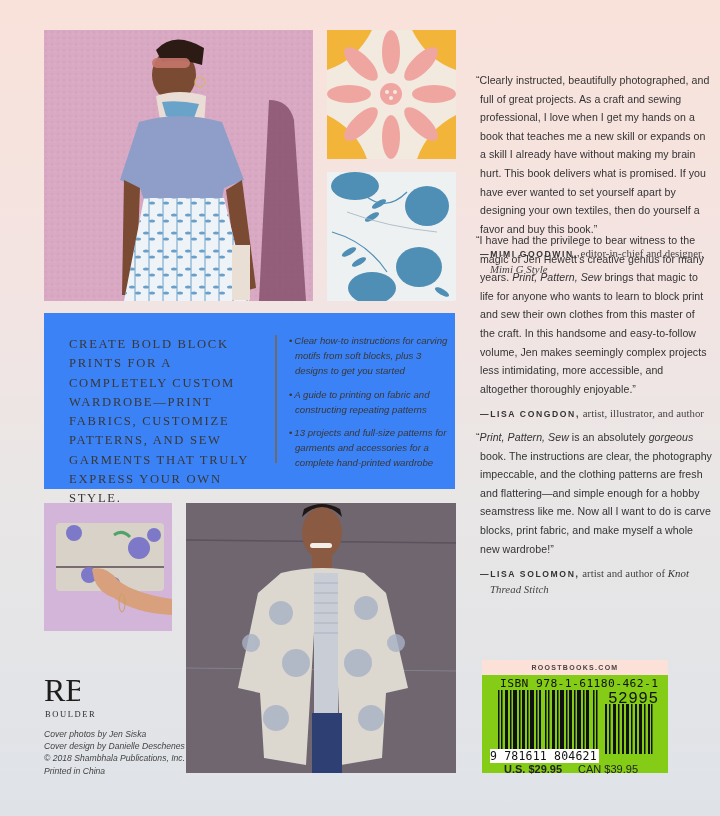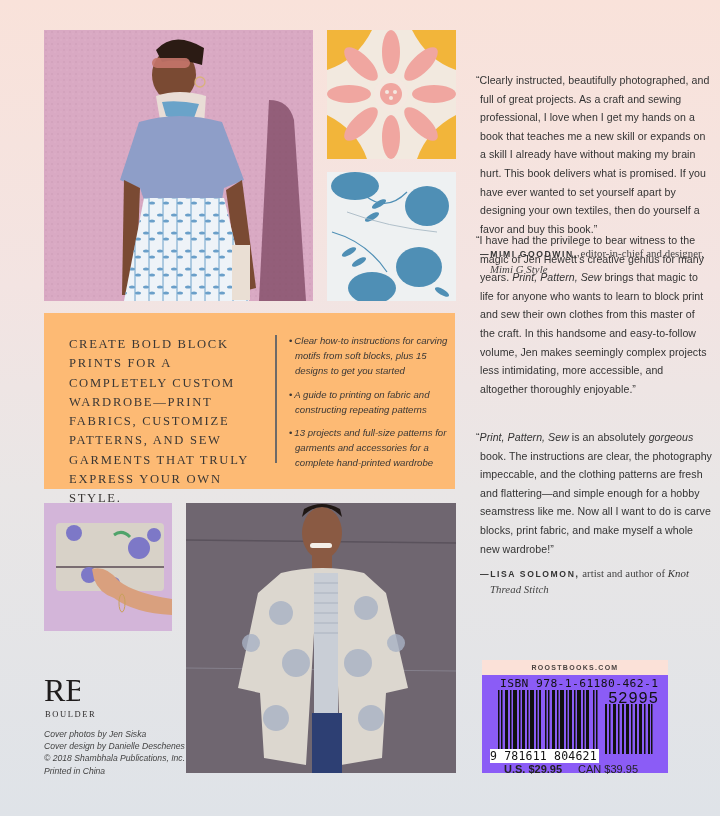--- a/index.html
+++ b/index.html
@@ -17,35 +17,35 @@
   .quote p { margin:0; }
   .quote .first { text-indent:-4px; }
   .attr { margin-top:8px; font-size:10px; line-height:15px; padding-left:0; }
   .attr .name { font-weight:bold; letter-spacing:1.6px; font-size:8.6px; }
   .attr .role { font-family:"Liberation Serif", serif; font-size:10.8px; color:#444; }
   .attr .ital { font-family:"Liberation Serif", serif; font-style:italic; font-size:10.8px; color:#444; padding-left:10px; display:block; }
   .attr .ital-inline { font-family:"Liberation Serif", serif; font-style:italic; font-size:10.8px; }
   em { font-style:italic; }
 
   
-  .panel { left:44px; top:313px; width:411px; height:176px; background:#fdba74; }
+  .panel { left:44px; top:313px; width:411px; height:176px; background:#3b82f6; }
   .headline { position:absolute; left:25px; top:22px; width:200px; font-family:"Liberation Serif", serif; font-size:12.6px; line-height:19.3px; letter-spacing:1.7px; color:#3a3735; text-transform:uppercase; }
   .divider { position:absolute; left:231px; top:22px; width:2px; height:128px; background:#6d6a68; }
   .bullets { position:absolute; left:245px; top:20px; width:165px; margin:0; padding:0; list-style:none; }
   .bullets li { font-size:9.6px; line-height:15.2px; font-style:italic; color:#3a3735; margin-bottom:8px; padding-left:6px; text-indent:-6px; }
   .bullets li::before { content:"\2022"; margin-right:2px; font-style:normal; }
 
   
   .logo { left:44px; top:671px; width:36px; height:36px; }
   .logo-text { left:45px; top:709px; font-family:"Liberation Serif", serif; font-size:8.5px; letter-spacing:1.6px; color:#2f2c2c; }
   .credits { left:44px; top:728px; font-size:8.6px; line-height:12.2px; color:#444; }
   .credits div { white-space:nowrap;font-style:italic; }
 
   
-  .barcode-box { left:482px; top:660px; width:186px; height:113px; background:#8b5cf6; }
+  .barcode-box { left:482px; top:660px; width:186px; height:113px; background:#84cc16; }
   .barcode-head { position:absolute; left:0; top:0; width:186px; height:15px; background:#fbe1d8; font-size:7px; letter-spacing:1.3px; text-align:center; line-height:15px; font-weight:bold; color:#4a4240; }
   .isbn { position:absolute; left:18px; top:17px; font-family:"DejaVu Sans Mono", monospace; font-size:11.3px; letter-spacing:0.4px; color:#111; white-space:nowrap; }
   .addon { position:absolute; left:126px; top:30px; font-family:Liberation Mono, monospace; font-size:16px; color:#111; letter-spacing:0.5px; }
   .ean { position:absolute; left:8px; top:89px; font-family:"DejaVu Sans Mono", monospace; font-size:11.5px; color:#111; letter-spacing:0.2px; background:#fff; padding-right:2px; }
   .prices { position:absolute; left:22px; top:103px; font-size:11px; color:#222; white-space:nowrap; }
   .prices .us { font-weight:bold; margin-right:16px; }
   .bars-main { position:absolute; left:16px; top:30px; width:100px; height:66px; }
   .bars-add { position:absolute; left:123px; top:44px; width:48px; height:50px; }
 </style>
 </head>
@@ -137,35 +137,38 @@
 <div class="quote" style="top:23px;margin-top:48px;">
   <p class="first">“Clearly instructed, beautifully photographed, and full of great projects. As a craft and sewing professional, I love when I get my hands on a book that teaches me a new skill or expands on a skill I already have without making my brain hurt. This book delivers what is promised. If you have ever wanted to set yourself apart by designing your own textiles, then do yourself a favor and buy this book.”</p>
   <div class="attr">
     <span class="name">—MIMI GOODWIN,</span><span class="role"> editor-in-chief and designer,</span>
     <span class="ital">Mimi G Style</span>
   </div>
 </div>
 
 <div class="quote" style="top:231px;">
   <p class="first"><span>“I have had the privilege to bear witness to the magic of Jen Hewett’s creative genius for many years. </span><em>Print, Pattern, Sew</em><span> brings that magic to life for anyone who wants to learn to block print and sew their own clothes from this master of the craft. In this handsome and easy-to-follow volume, Jen makes seemingly complex projects less intimidating, more accessible, and altogether thoroughly enjoyable.”</span></p>
+  <div class="attr">
+    <span class="name">—LISA CONGDON,</span><span class="role"> artist, illustrator, and author</span>
+  </div>
 </div>
 
 <div class="quote" style="top:428px;">
   <p class="first"><span>“</span><em>Print, Pattern, Sew</em><span> is an absolutely </span><em>gorgeous</em><span> book. The instructions are clear, the photography impeccable, and the clothing patterns are fresh and flattering—and simple enough for a hobby seamstress like me. Now all I want to do is carve blocks, print fabric, and make myself a whole new wardrobe!”</span></p>
   <div class="attr">
     <span class="name">—LISA SOLOMON,</span><span class="role"> artist and author of </span><span class="ital-inline">Knot</span>
     <span class="ital">Thread Stitch</span>
   </div>
 </div>
 
 <div class="abs panel">
   <div class="headline">Create bold block prints for a completely custom wardrobe—print fabrics, customize patterns, and sew garments that truly express your own style.</div>
   <div class="divider"></div>
   <ul class="bullets">
-    <li>Clear how-to instructions for carving motifs from soft blocks, plus 15 designs to get you started</li>
+    <li>Clear how-to instructions for carving motifs from soft blocks, plus 3 designs to get you started</li>
     <li>A guide to printing on fabric and constructing repeating patterns</li>
     <li>13 projects and full-size patterns for garments and accessories for a complete hand-printed wardrobe</li>
   </ul>
 </div>
 
 <div class="photo" style="left:44px;top:503px;width:128px;height:128px;">
   <svg viewBox="0 0 128 128" preserveAspectRatio="none">
     <rect width="128" height="128" fill="#d3b5d9"></rect>
     <rect x="12" y="20" width="108" height="68" rx="4" fill="#d8d2c8"></rect>
     <line x1="12" y1="64" x2="120" y2="64" stroke="#5a4a55" stroke-width="1.5"></line>

